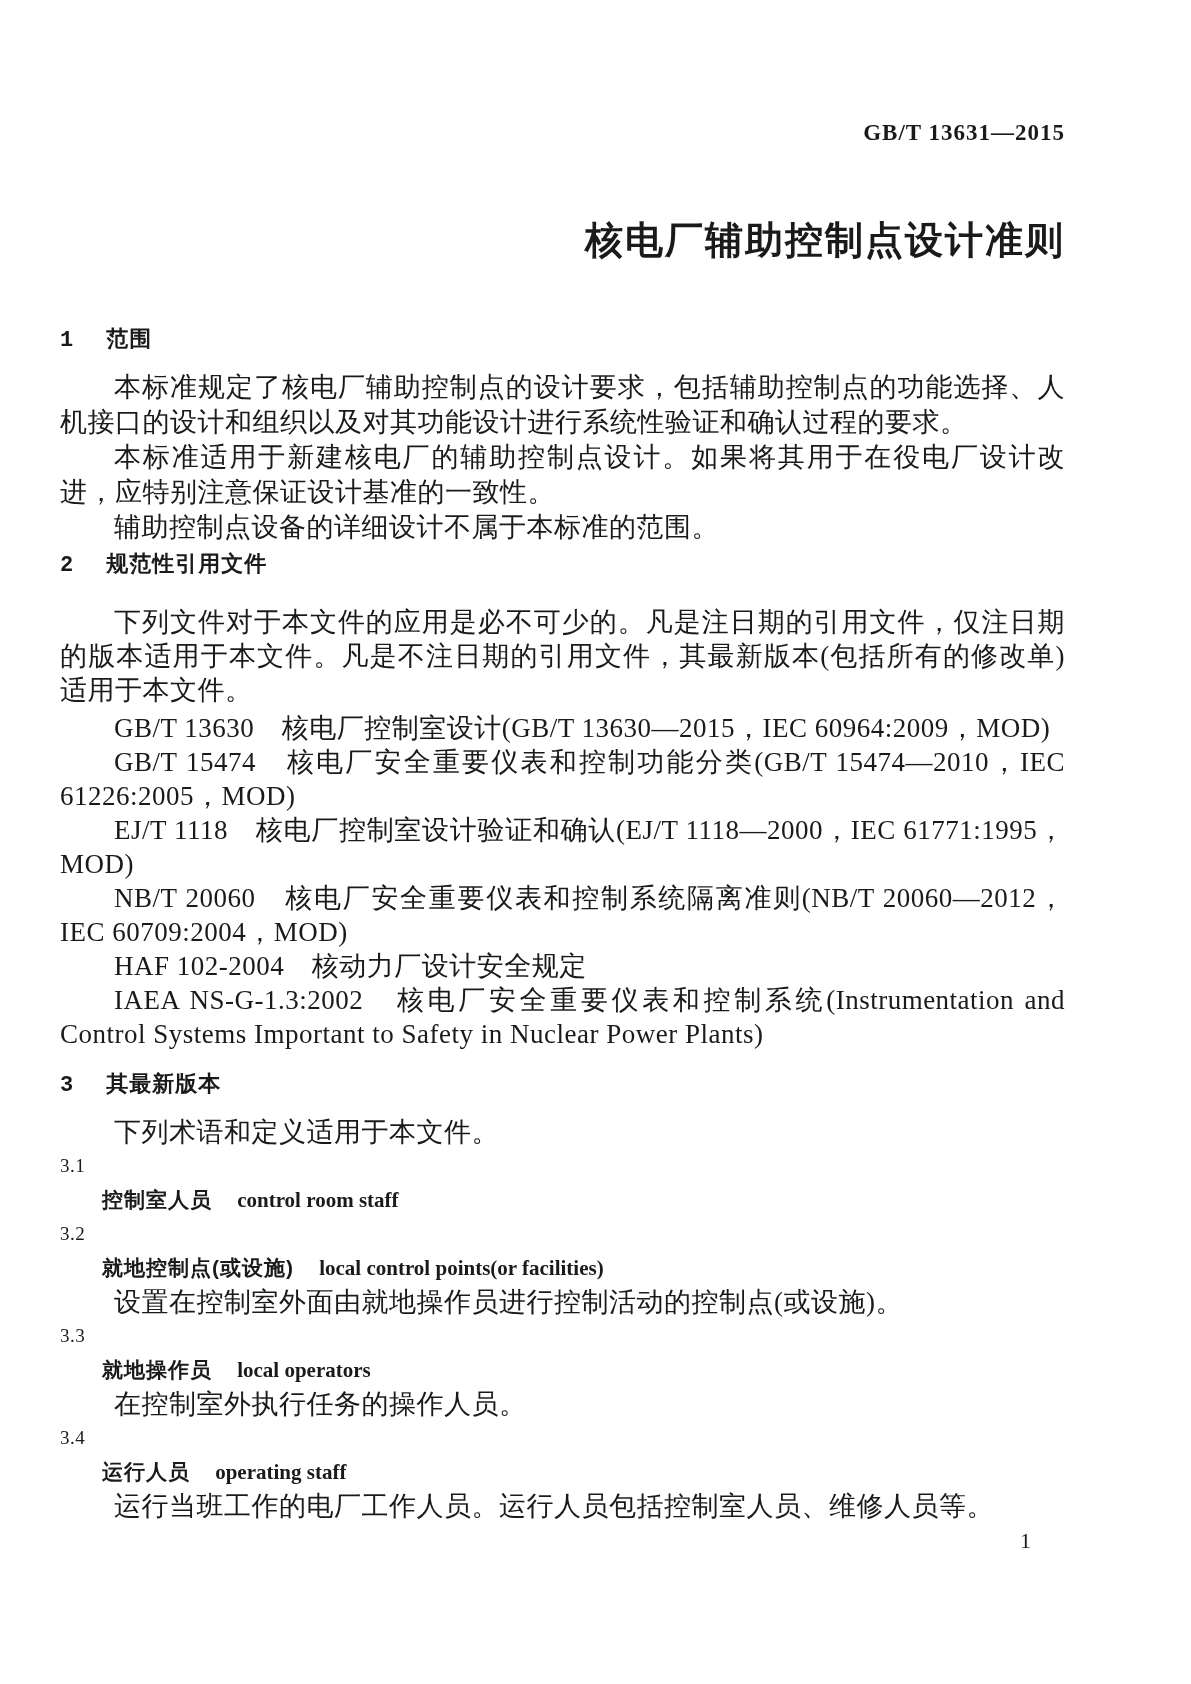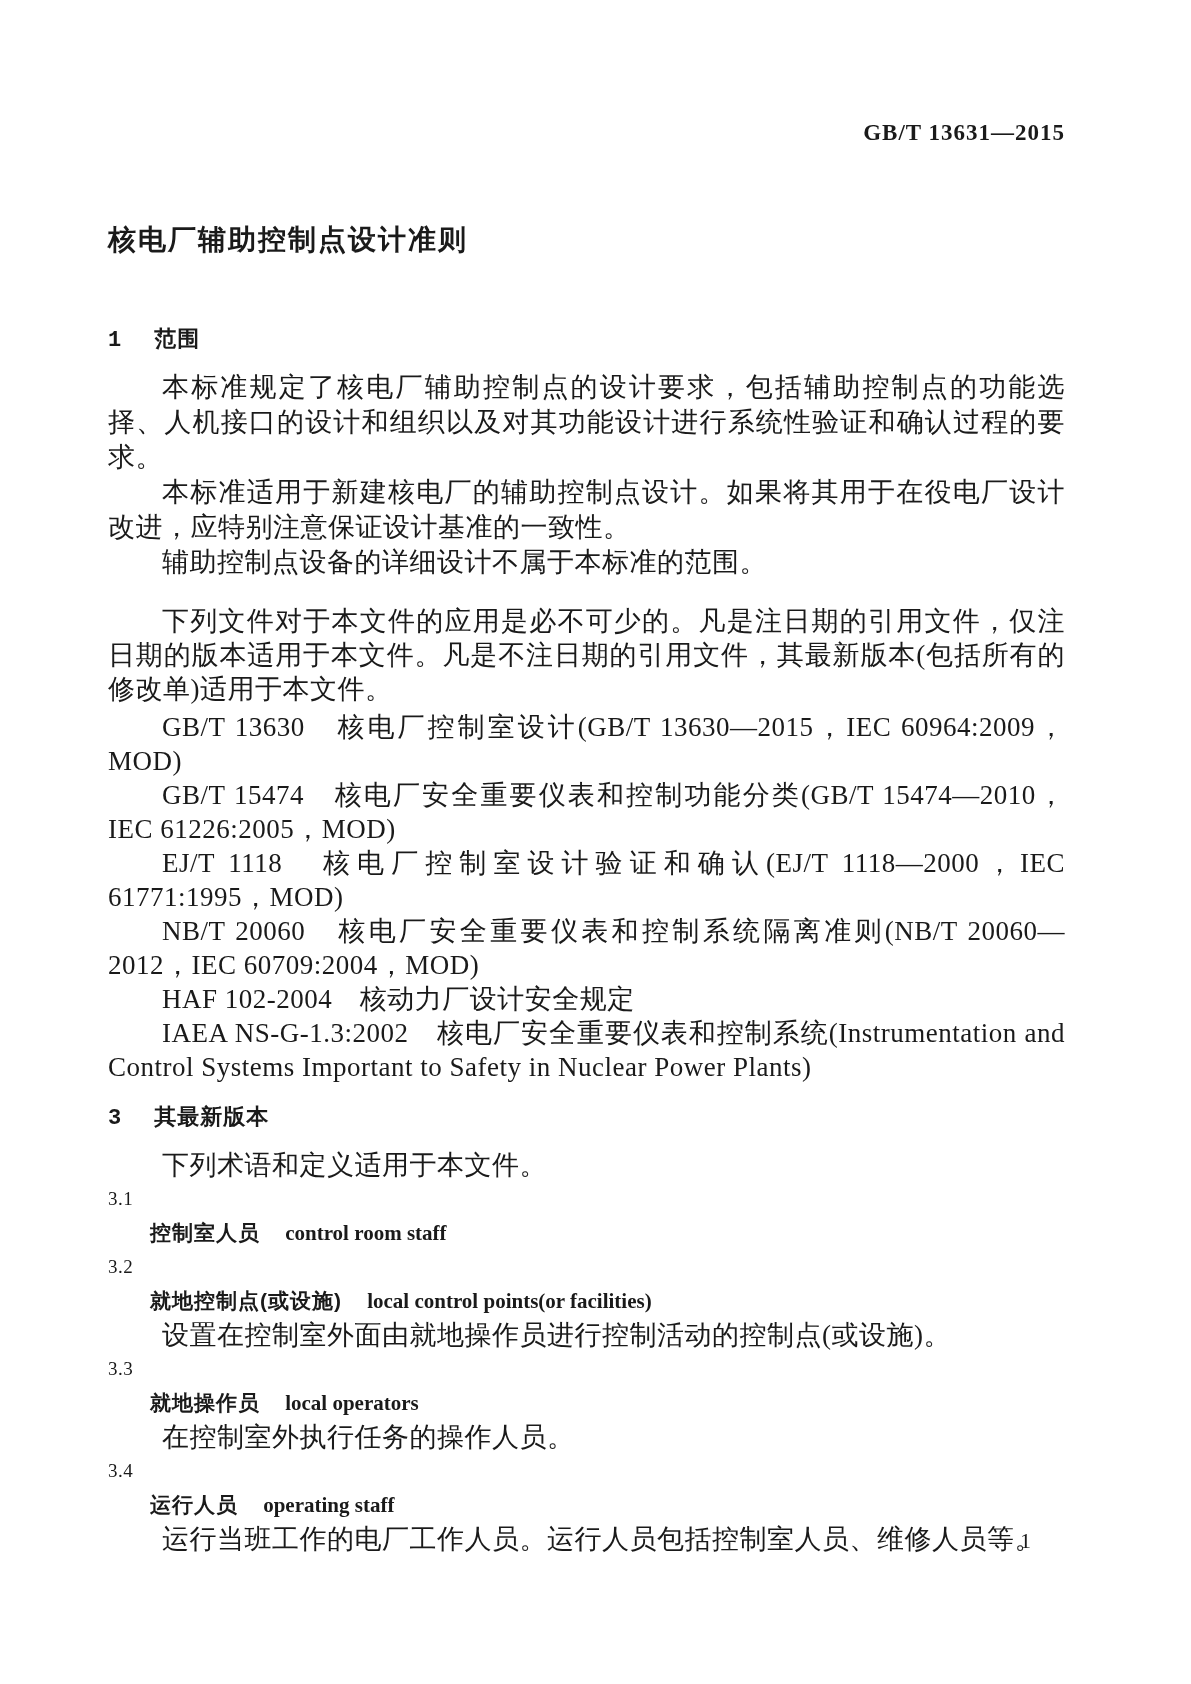--- a/index.html
+++ b/index.html
@@ -8,40 +8,40 @@
     background: #ffffff;
   }
   .page {
     position: relative;
     width: 1191px;
     height: 1684px;
     margin: 0 auto;
     background: #ffffff;
     color: #1a1a1a;
     box-sizing: border-box;
-    padding: 120px 126px 0 108px;
+    padding: 120px 126px 0 60px;
     font-family: "Liberation Serif", "DejaVu Serif", serif;
     overflow: hidden;
   }
   
   .std-code {
     text-align: right;
     font-family: "Liberation Serif", "DejaVu Serif", serif;
     font-weight: bold;
     font-size: 23px;
     line-height: 26px;
     letter-spacing: 1px;
   }
   
   .doc-title {
     margin: 72px 0 0 0;
-    text-align: left;
+    text-align: right;
     font-family: "Liberation Sans", "DejaVu Sans", sans-serif;
     font-weight: bold;
-    font-size: 28px;
+    font-size: 38px;
     line-height: 44px;
     letter-spacing: 2px;
   }
   
   .sec-head {
     font-family: Liberation Mono, monospace;
     font-weight: bold;
     font-size: 22px;
     line-height: 30px;
     letter-spacing: 1px;
@@ -105,20 +105,23 @@
 
   <h1 class="doc-title">核电厂辅助控制点设计准则</h1>
 
   <div class="sec-head sec-head-1">
     <span class="sec-num">1</span><span>范围</span>
   </div>
   <p class="para scope-first">本标准规定了核电厂辅助控制点的设计要求，包括辅助控制点的功能选择、人机接口的设计和组织以及对其功能设计进行系统性验证和确认过程的要求。</p>
   <p class="para">本标准适用于新建核电厂的辅助控制点设计。如果将其用于在役电厂设计改进，应特别注意保证设计基准的一致性。</p>
   <p class="para">辅助控制点设备的详细设计不属于本标准的范围。</p>
 
+  <div class="sec-head sec-head-2">
+    <span class="sec-num">2</span><span>规范性引用文件</span>
+  </div>
   <p class="para lh34 refs-intro">下列文件对于本文件的应用是必不可少的。凡是注日期的引用文件，仅注日期的版本适用于本文件。凡是不注日期的引用文件，其最新版本(包括所有的修改单)适用于本文件。</p>
   <div class="refs-list">
     <p class="para lh34">GB/T 13630　核电厂控制室设计(GB/T 13630—2015，IEC 60964:2009，MOD)</p>
     <p class="para lh34">GB/T 15474　核电厂安全重要仪表和控制功能分类(GB/T 15474—2010，IEC 61226:2005，MOD)</p>
     <p class="para lh34">EJ/T 1118　核电厂控制室设计验证和确认(EJ/T 1118—2000，IEC 61771:1995，MOD)</p>
     <p class="para lh34">NB/T 20060　核电厂安全重要仪表和控制系统隔离准则(NB/T 20060—2012，IEC 60709:2004，MOD)</p>
     <p class="para lh34">HAF 102-2004　核动力厂设计安全规定</p>
     <p class="para lh34">IAEA NS-G-1.3:2002　核电厂安全重要仪表和控制系统(Instrumentation and Control Systems Important to Safety in Nuclear Power Plants)</p>
   </div>
 

